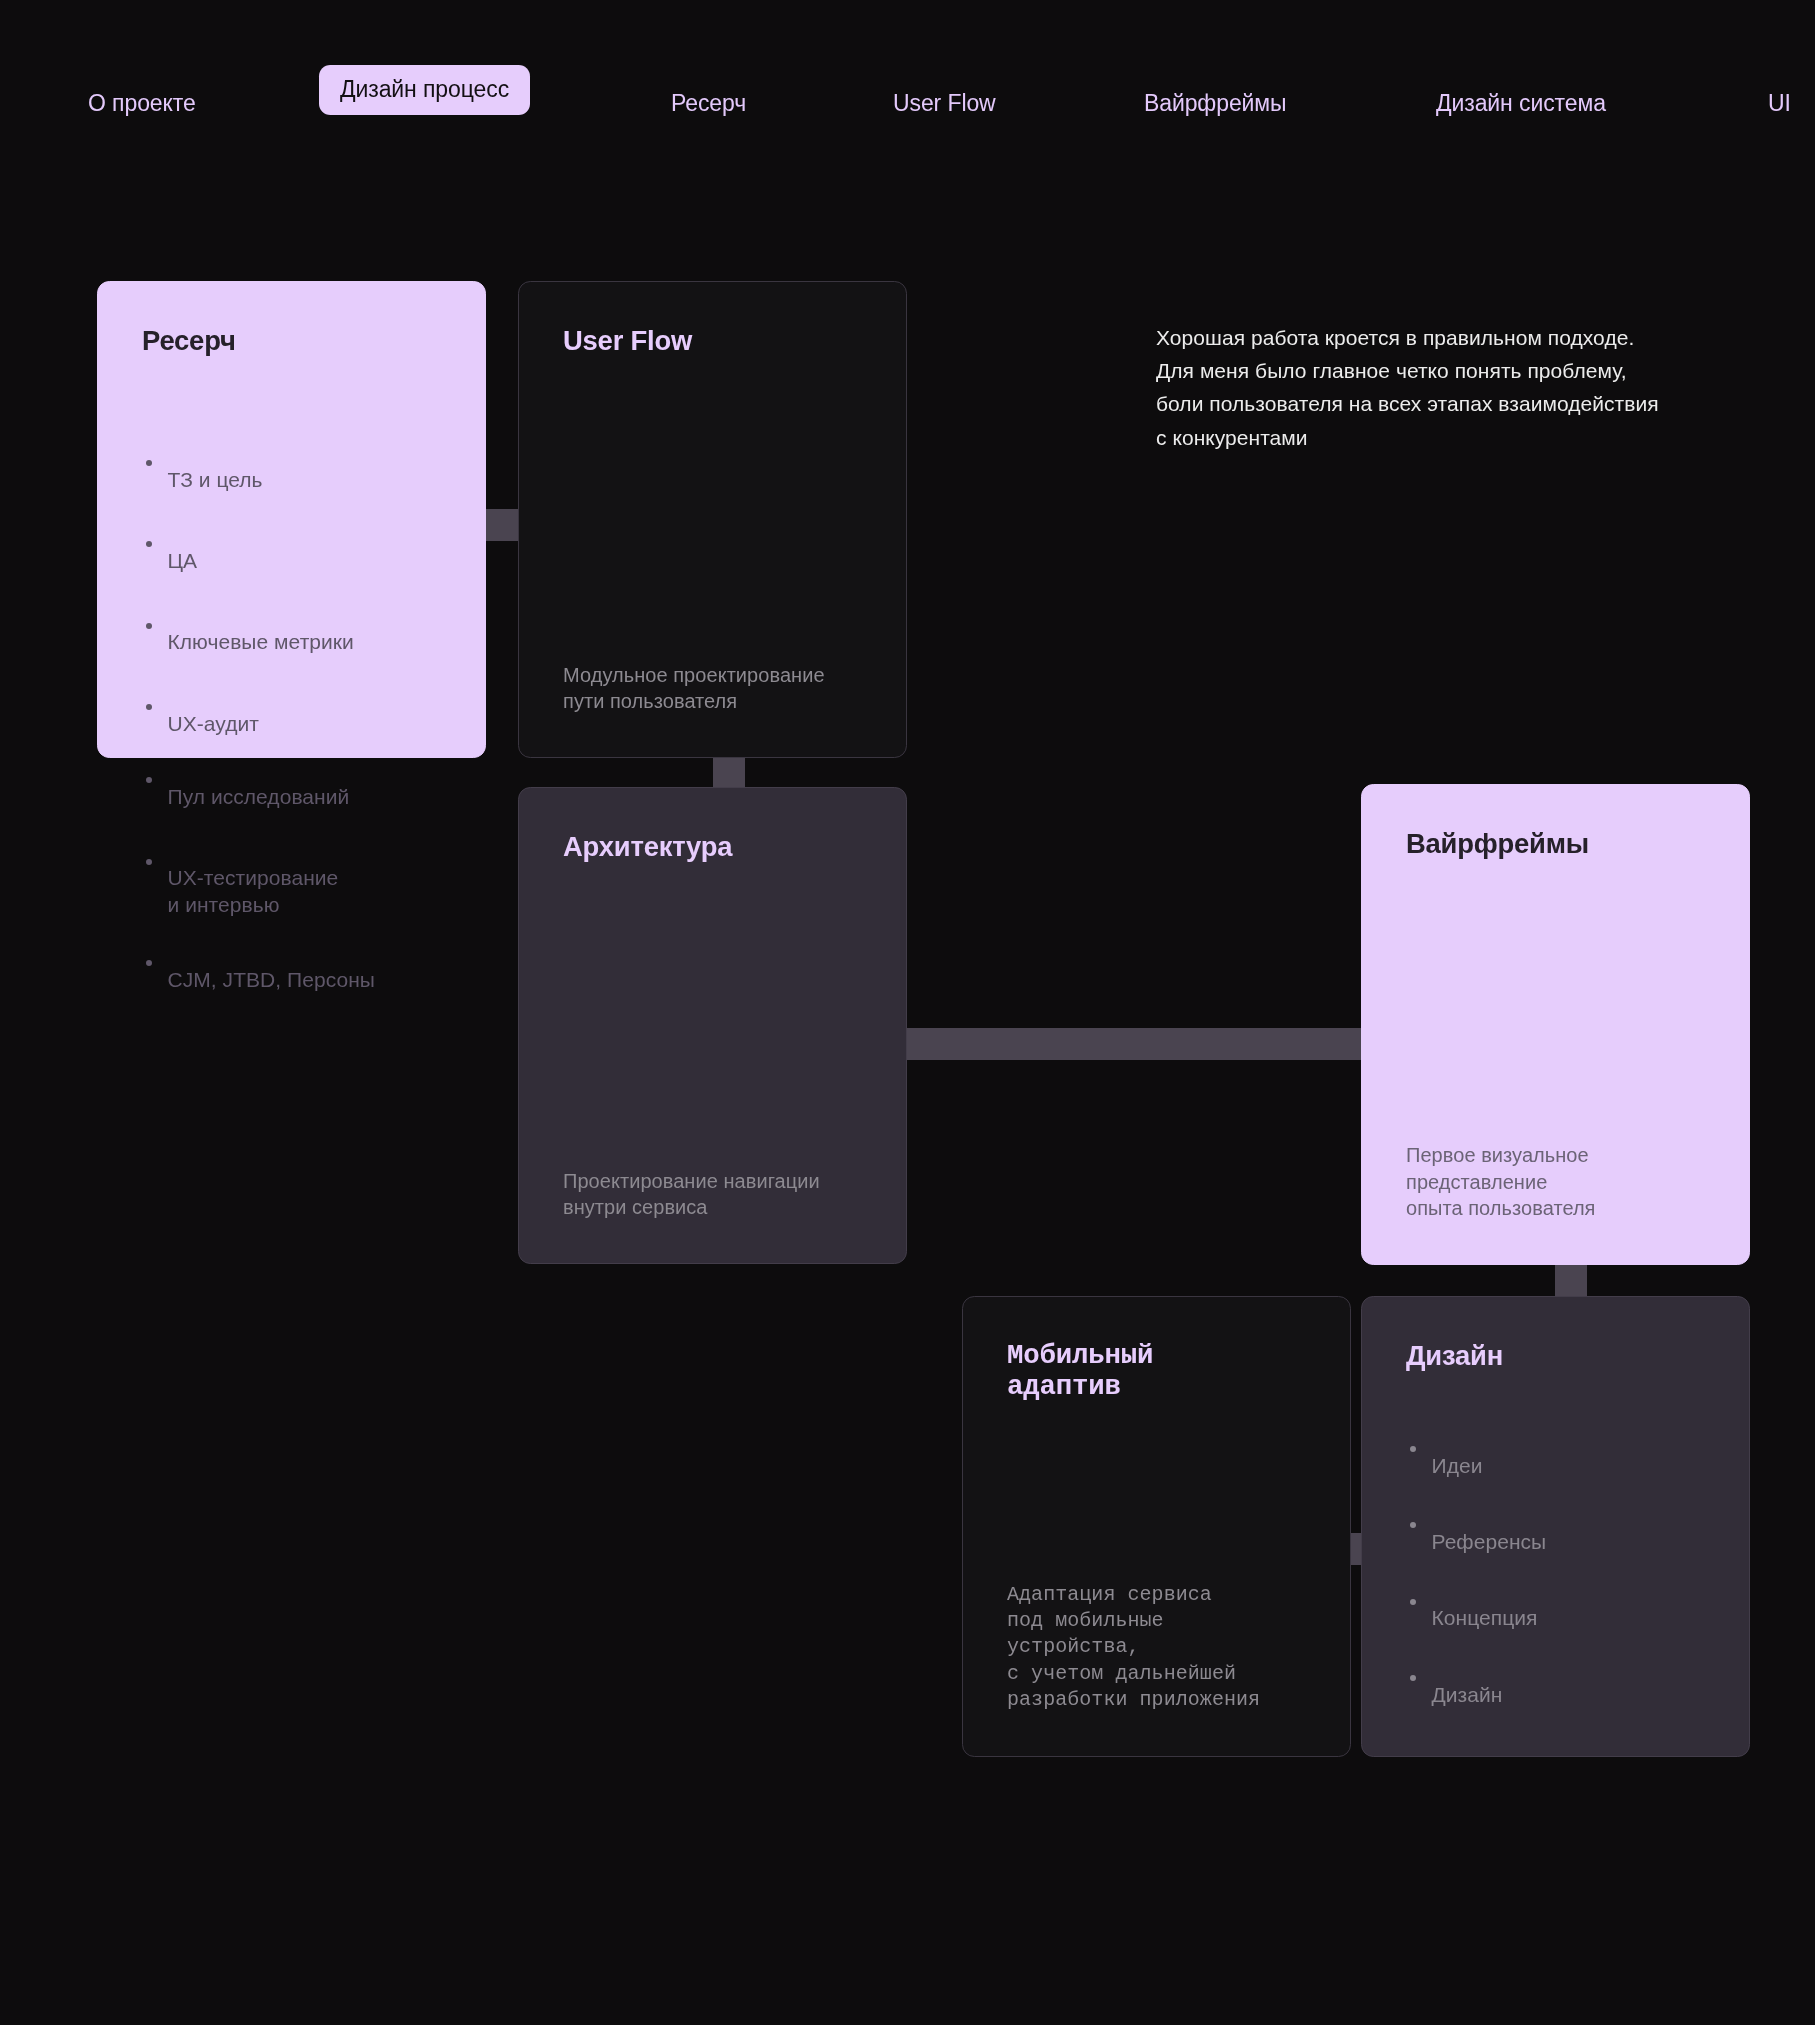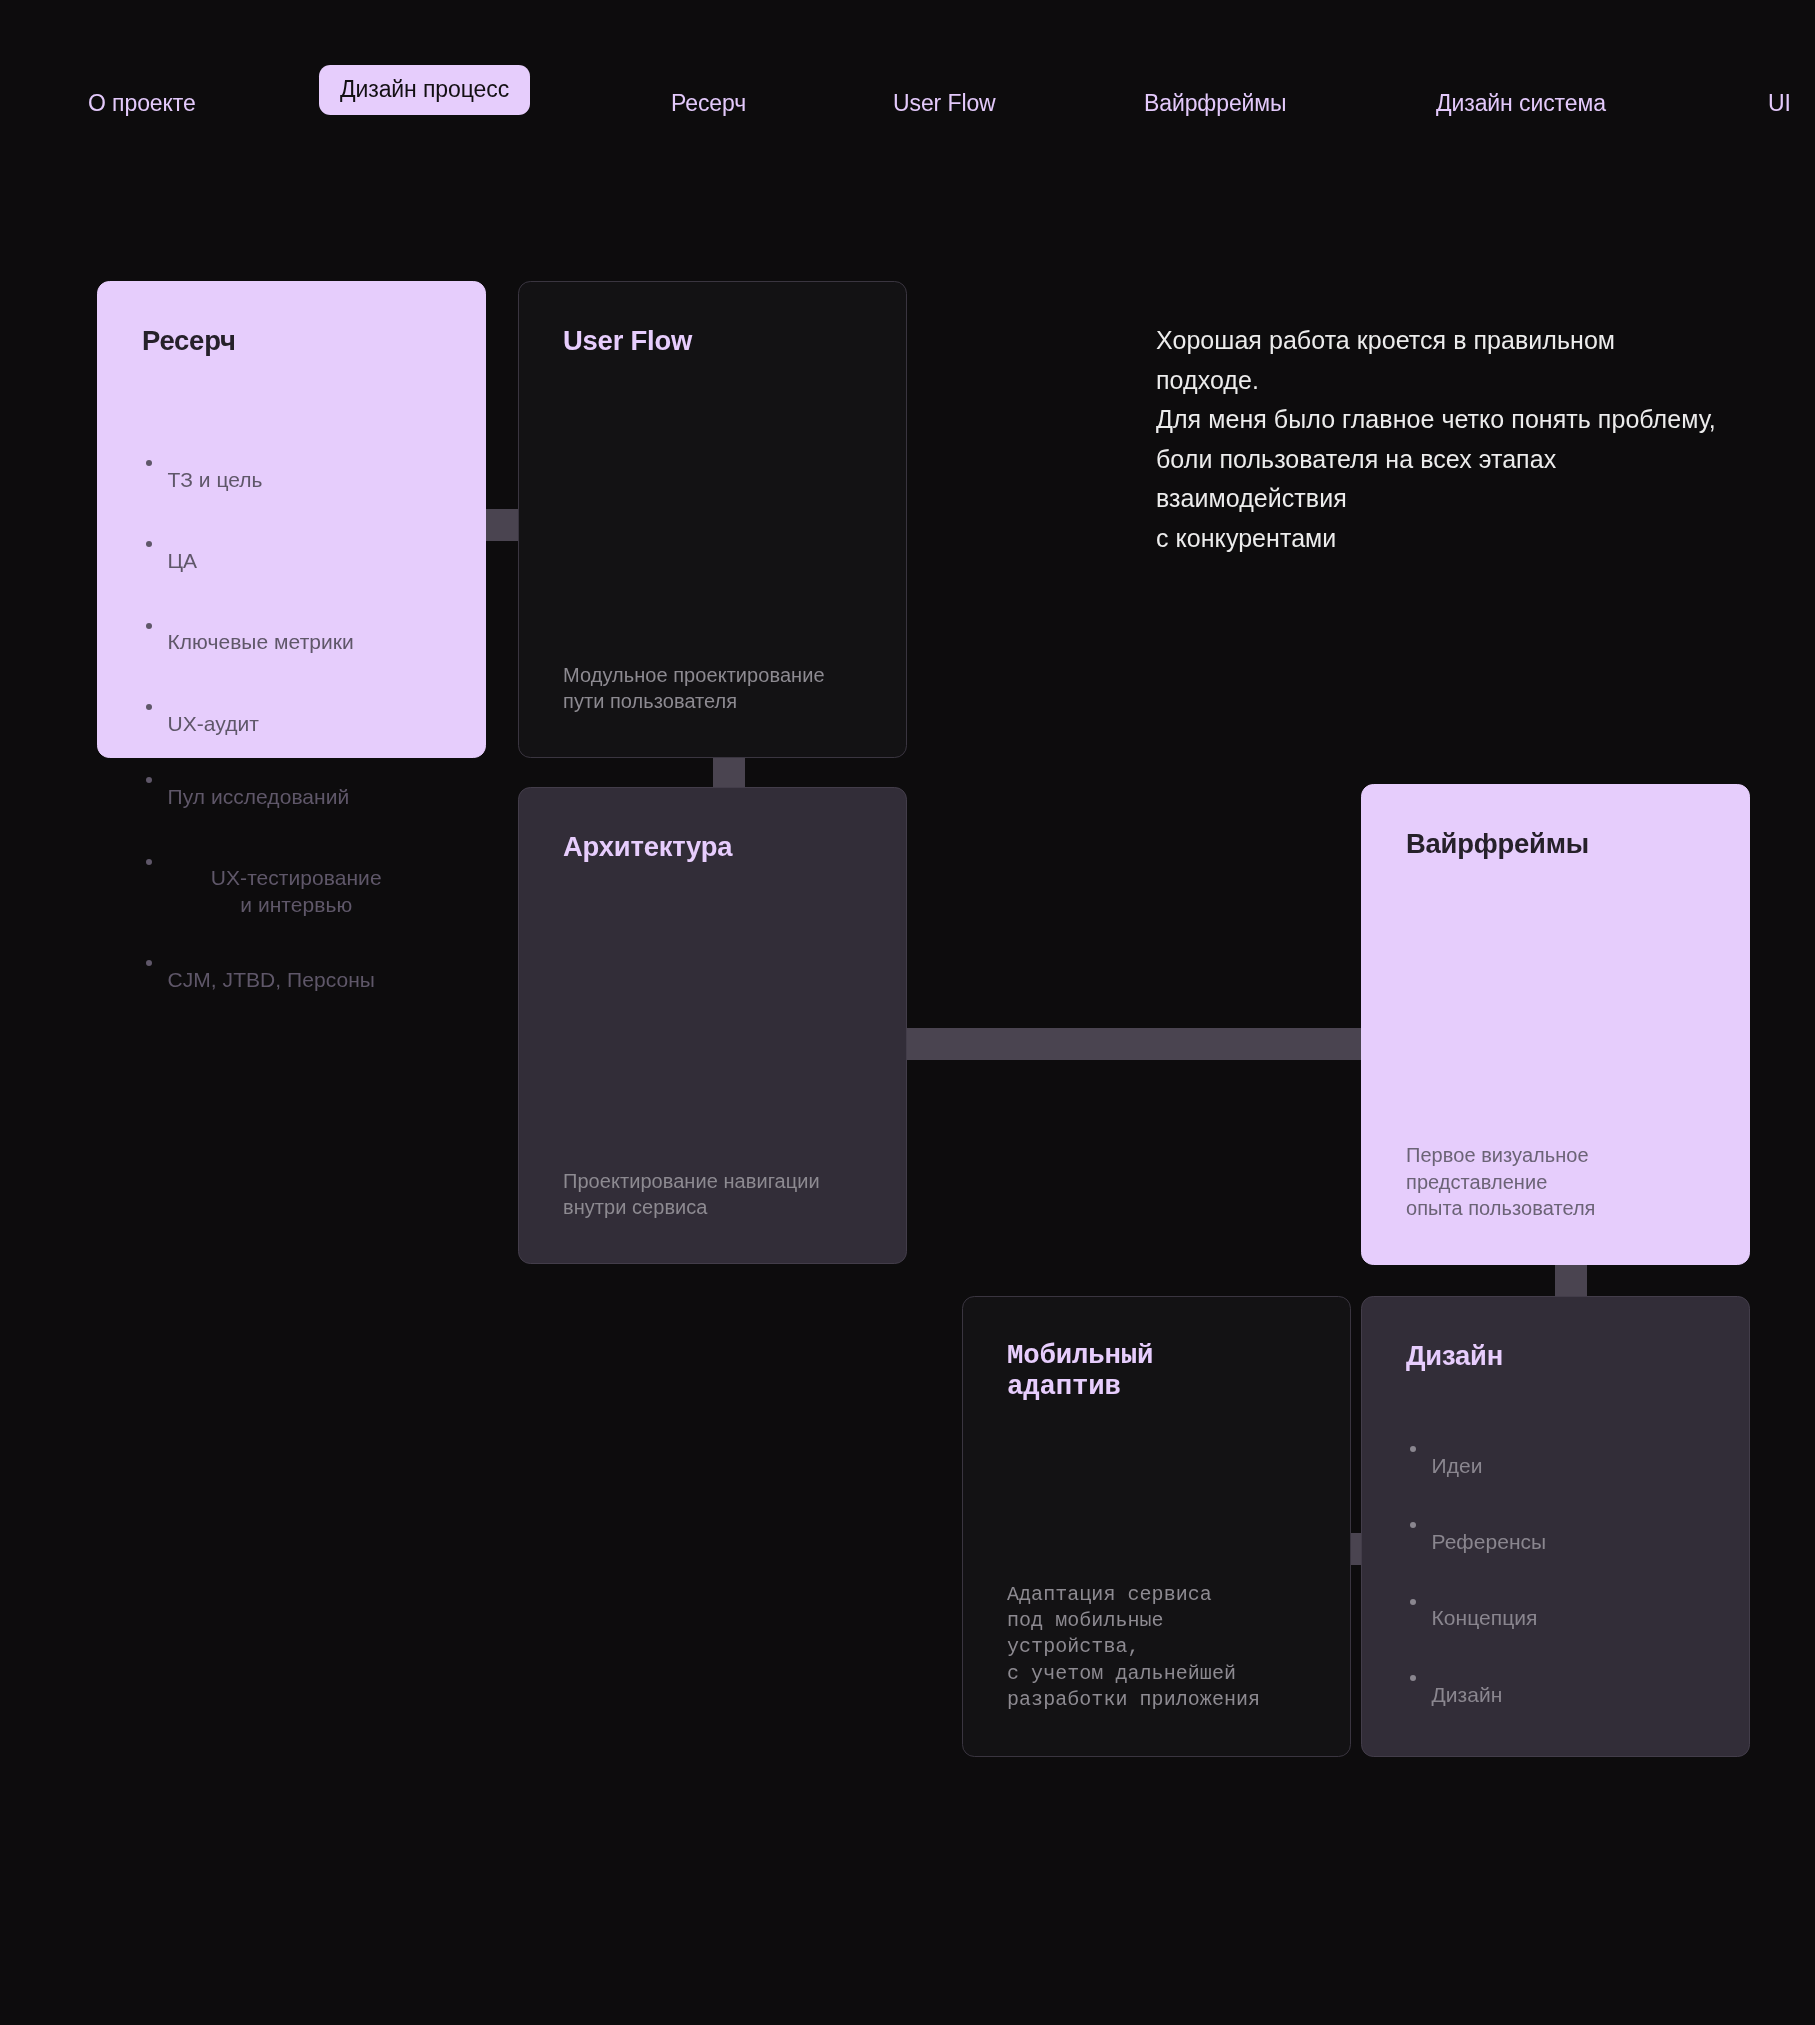--- a/index.html
+++ b/index.html
@@ -122,21 +122,21 @@
     border-radius: 50%;
   }
   .card-purple .bullets li { color: #5f5769; }
   .card-purple .bullets li::before { background: #5f5769; }
   .card-grey .bullets li { color: #8a868f; }
   .card-grey .bullets li::before { background: #8a868f; }
 
   
   .intro {
     position: absolute;
-    font-size: 25px;
+    font-size: 21px;
     line-height: 1.58;
     color: #ececec;
     white-space: pre-line;
     letter-spacing: 0.05px;
   }
 </style>
 </head>
 <body>
 
 <nav class="topnav">
@@ -158,21 +158,21 @@
   <div class="conn" style="left:1311px; top:1517px; width:36px;  height:1.4px;"></div>
 
   <section class="card card-purple" style="left:81px; top:265px; width:389px; height:477px;">
     <h2 class="card-title">Ресерч</h2>
     <ul class="bullets" style="margin-top:61px;">
       <li>ТЗ и цель</li>
       <li style="margin-top:22px;">ЦА</li>
       <li style="margin-top:22px;">Ключевые метрики</li>
       <li style="margin-top:22px;">UX-аудит</li>
       <li style="margin-top:14px;">Пул исследований</li>
-      <li style="margin-top:22px;text-align:center;">UX-тестирование
+      <li style="margin-top:22px;">UX-тестирование
 и интервью</li>
       <li style="margin-top:15px;">CJM, JTBD, Персоны</li>
     </ul>
   </section>
 
   <section class="card card-dark" style="left:502px; top:265px; width:389px; height:477px;">
     <h2 class="card-title">User Flow</h2>
     <div class="spacer"></div>
     <p class="card-caption">Модульное проектирование
 пути пользователя</p>

